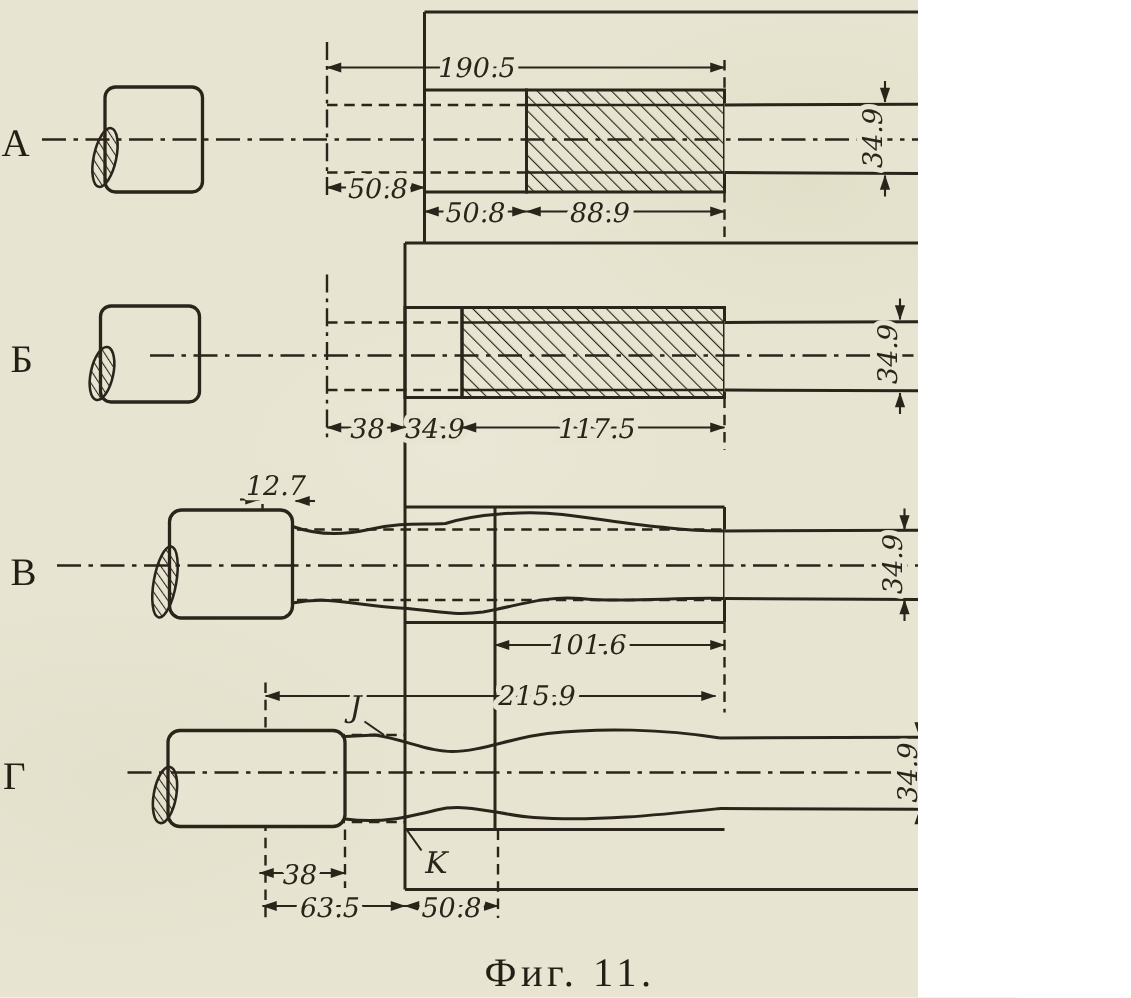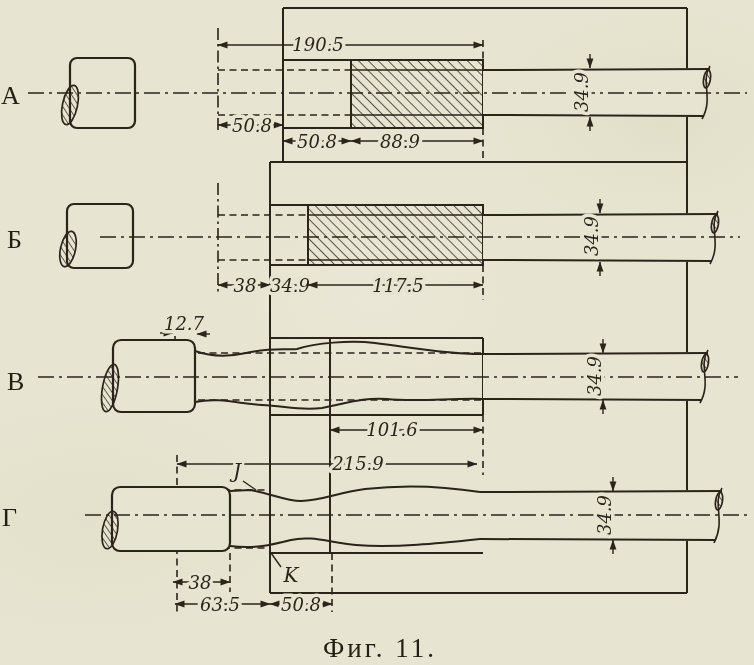--- a/index.html
+++ b/index.html
@@ -1,16 +1,16 @@
 <!DOCTYPE html>
 <html><head>
 <meta charset="utf-8">
 <style>
   html,body{margin:0;padding:0}
-  .page{width:754px;height:665px;position:relative;overflow:hidden;
+  .page{width:612px;height:665px;position:relative;overflow:hidden;
     background:
       radial-gradient(260px 170px at 88% 18%, #e2dfc9 0%, rgba(226,223,201,0) 70%),
       radial-gradient(300px 180px at 12% 78%, #e3e0cc 0%, rgba(227,224,204,0) 70%),
       radial-gradient(200px 120px at 50% 45%, #eae7d6 0%, rgba(234,231,214,0) 80%),
       #e7e4d1;}
   svg{display:block}
   .ln{stroke:#2b241a;stroke-width:2;fill:none}
   .thin{stroke:#2b241a;stroke-width:1.6;fill:none}
   .dash{stroke:#2b241a;stroke-width:1.6;fill:none;stroke-dasharray:7 4.5}
   .dashdot{stroke:#2b241a;stroke-width:1.6;fill:none;stroke-dasharray:12 4 2.5 4}

